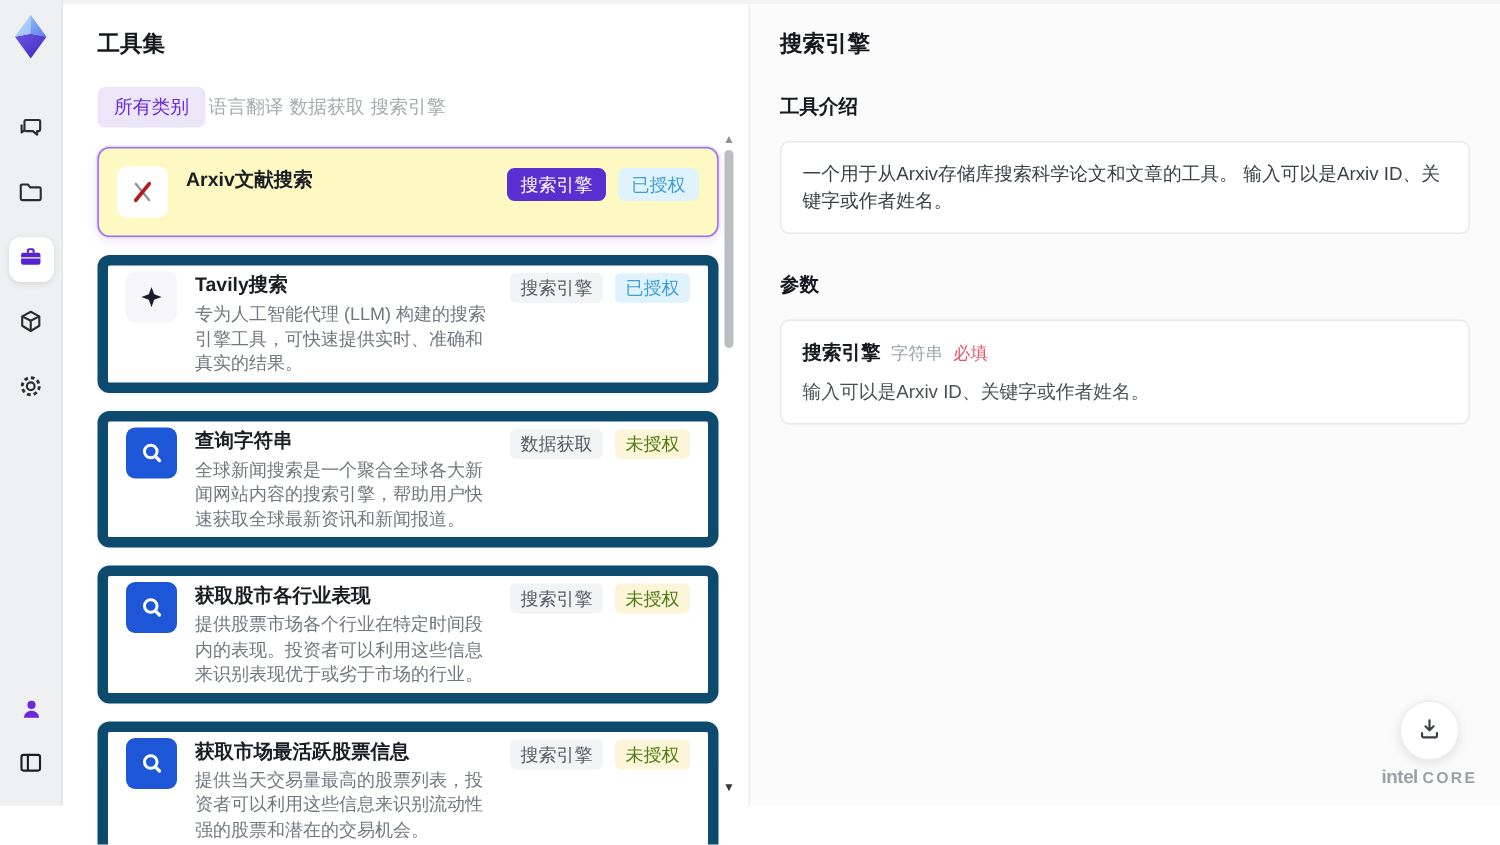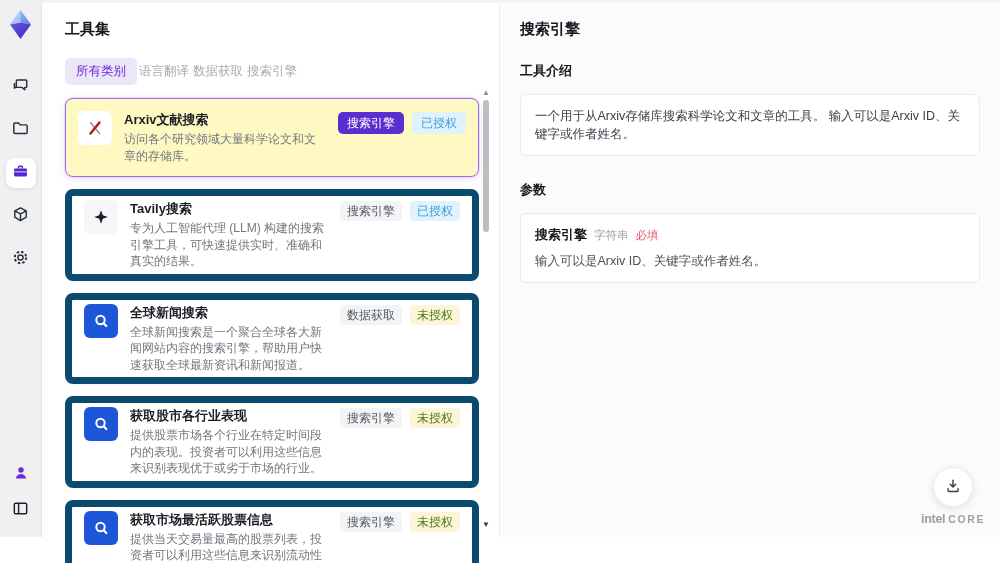--- a/index.html
+++ b/index.html
@@ -205,21 +205,20 @@
           <div class="card selected auth-yes">
     <span class="tool-icon arxiv-icon">
       <svg class="g-arxiv" width="20" height="20" viewBox="0 0 20 20">
         <path d="M5.5 4.5 L14.5 15.5" stroke="#8d8d8d" stroke-width="1.4" fill="none" stroke-linecap="round"></path>
         <path d="M14.5 4.5 L5.5 15.5" stroke="#b31b1b" stroke-width="2.4" fill="none" stroke-linecap="round"></path>
       </svg>
 
     </span>
     <div class="card-body">
       <div class="card-title">Arxiv文献搜索</div>
-      <div class="card-desc">访问各个研究领域大量科学论文和文章的存储库。</div>
     </div>
     <div class="card-badges">
       <span class="badge cat">搜索引擎</span>
       <span class="badge auth">已授权</span>
     </div>
   </div>
           <div class="card auth-yes">
     <span class="tool-icon tavily-icon">
 
       <svg class="g-tavily" width="18" height="18" viewBox="0 0 20 20">
@@ -239,21 +238,21 @@
           <div class="card auth-no">
     <span class="tool-icon news-search-icon">
 
       <svg class="g-news" width="20" height="20" viewBox="0 0 20 20">
         <circle cx="9.5" cy="9" r="4.2" stroke="#fff" stroke-width="2" fill="none"></circle>
         <path d="M12.6 12.2 L15.3 15" stroke="#fff" stroke-width="2.2" stroke-linecap="round"></path>
       </svg>
 
     </span>
     <div class="card-body">
-      <div class="card-title">全球新闻搜索</div>
+      <div class="card-title">查询字符串</div>
       <div class="card-desc">全球新闻搜索是一个聚合全球各大新闻网站内容的搜索引擎，帮助用户快速获取全球最新资讯和新闻报道。</div>
     </div>
     <div class="card-badges">
       <span class="badge cat">数据获取</span>
       <span class="badge auth">未授权</span>
     </div>
   </div>
           <div class="card auth-no">
     <span class="tool-icon news-search-icon">
 

